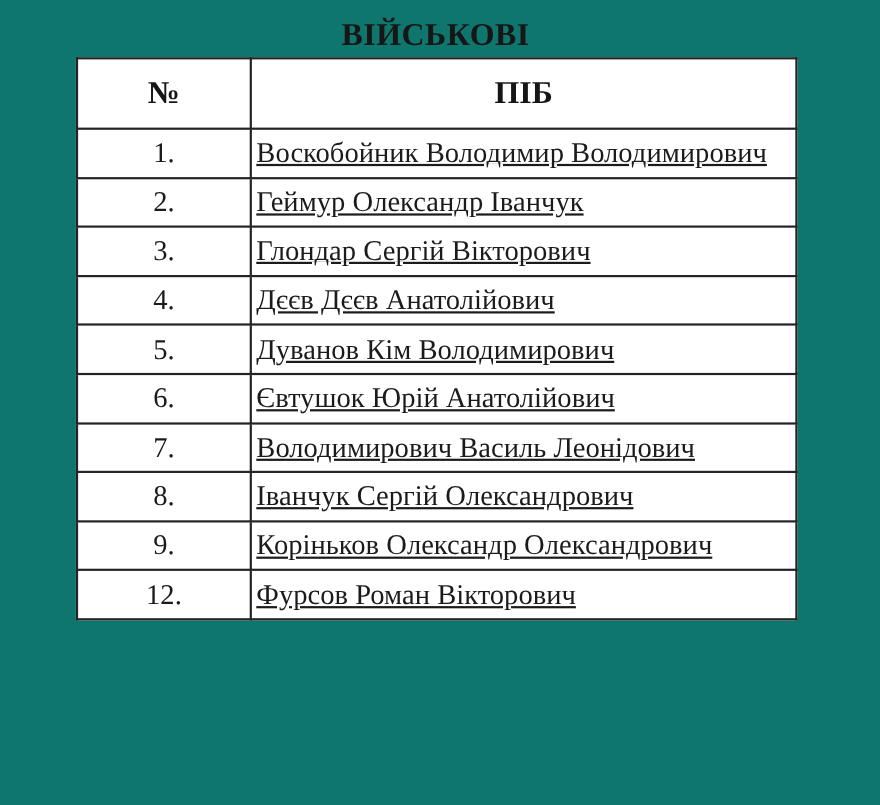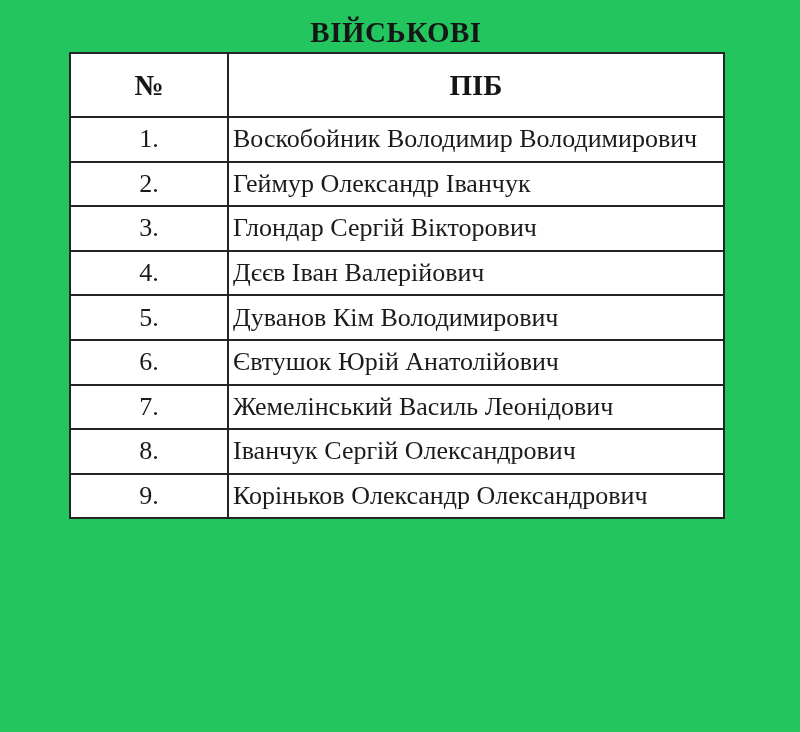--- a/index.html
+++ b/index.html
@@ -8,21 +8,21 @@
     width: 800px;
     height: 732px;
     font-family: "Liberation Serif", "DejaVu Serif", serif;
     color: #1b1b1b;
     overflow: hidden;
   }
   .page {
     position: relative;
     width: 800px;
     height: 732px;
-    background: #22c55e;
+    background: #0f766e;
   }
   .doc-title {
     position: absolute;
     top: 16px;
     left: 69px;
     width: 654px;
     text-align: center;
     font-size: 29px;
     font-weight: bold;
     letter-spacing: 0.5px;
@@ -56,20 +56,21 @@
     color: #1b1b1b;
     white-space: nowrap;
     overflow: hidden;
   }
   td.cell-num {
     text-align: center;
   }
   td.cell-name {
     text-align: left;
     padding-left: 4px;
+    text-decoration: underline;
   }
   col.col-num  { width: 158px; }
   col.col-name { width: 496px; }
 </style>
 </head>
 <body>
 
 <div class="page">
 
   <div class="doc-title">ВІЙСЬКОВІ</div>
@@ -94,38 +95,42 @@
         <tr>
           <td class="cell-num">2.</td>
           <td class="cell-name">Геймур Олександр Іванчук</td>
         </tr>
         <tr>
           <td class="cell-num">3.</td>
           <td class="cell-name">Глондар Сергій Вікторович</td>
         </tr>
         <tr>
           <td class="cell-num">4.</td>
-          <td class="cell-name">Дєєв Іван Валерійович</td>
+          <td class="cell-name">Дєєв Дєєв Анатолійович</td>
         </tr>
         <tr>
           <td class="cell-num">5.</td>
           <td class="cell-name">Дуванов Кім Володимирович</td>
         </tr>
         <tr>
           <td class="cell-num">6.</td>
           <td class="cell-name">Євтушок Юрій Анатолійович</td>
         </tr>
         <tr>
           <td class="cell-num">7.</td>
-          <td class="cell-name">Жемелінський Василь Леонідович</td>
+          <td class="cell-name">Володимирович Василь Леонідович</td>
         </tr>
         <tr>
           <td class="cell-num">8.</td>
           <td class="cell-name">Іванчук Сергій Олександрович</td>
         </tr>
         <tr>
           <td class="cell-num">9.</td>
           <td class="cell-name">Коріньков Олександр Олександрович</td>
         </tr>
+        <tr>
+          <td class="cell-num">12.</td>
+          <td class="cell-name">Фурсов Роман Вікторович</td>
+        </tr>
       </tbody>
   </table>
 
 </div>
 
 </body></html>

